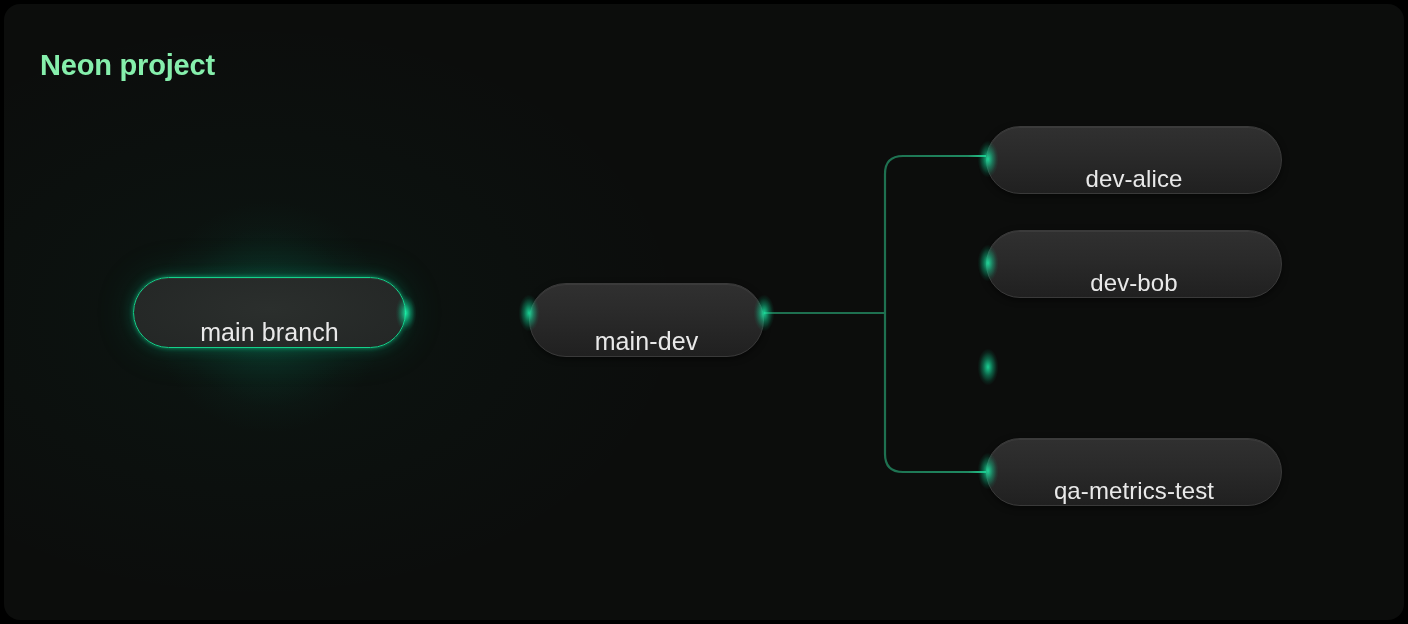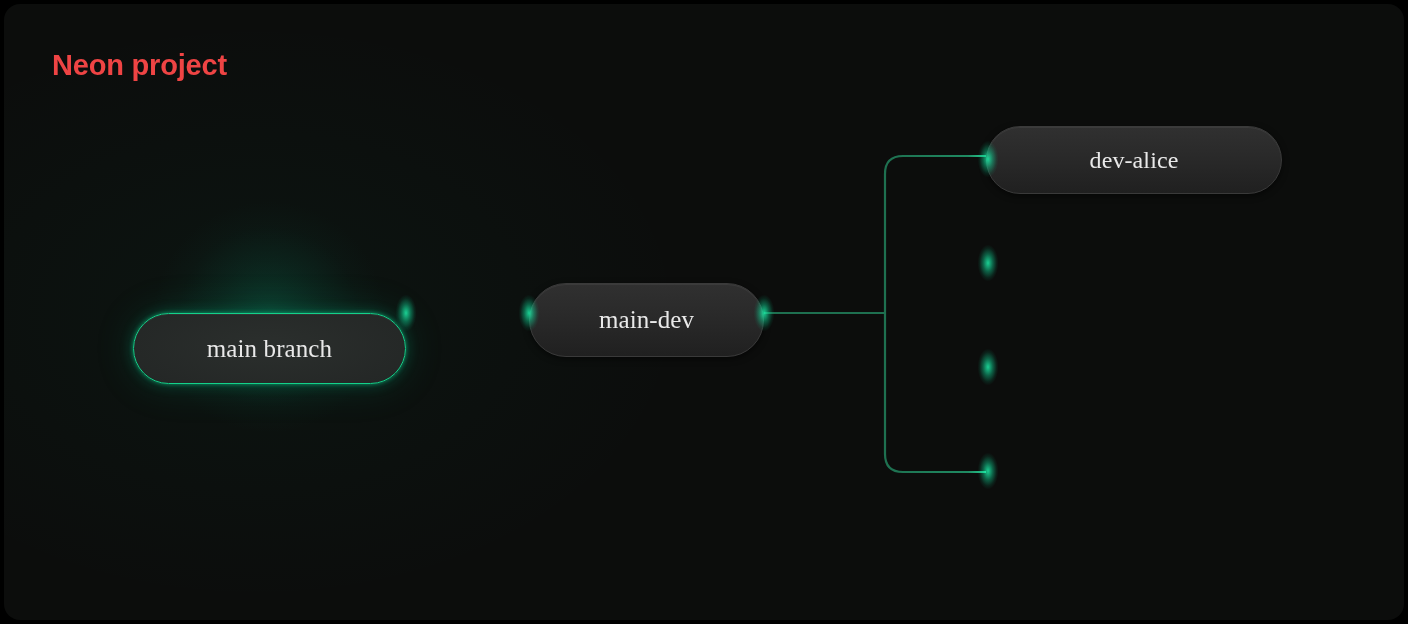--- a/index.html
+++ b/index.html
@@ -42,27 +42,27 @@
     left: 0; top: 0;
     width: 100%; height: 100%;
     background:
       radial-gradient(620px 420px at 18% 50%, rgba(0, 190, 130, 0.045), rgba(0,0,0,0) 70%);
     pointer-events: none;
   }
 
   
   .title {
     position: absolute;
-    left: 48px;
+    left: 36px;
     top: 43px;
     font-size: 29px;
     line-height: 36px;
     font-weight: 700;
     letter-spacing: -0.2px;
-    color: #ef4444;
+    color: #86efac;
     white-space: nowrap;
   }
 
   
   .diagram {
     position: absolute;
     left: 0; top: 0;
     width: 1400px;
     height: 616px;
   }
@@ -73,35 +73,34 @@
     width: 1400px;
     height: 616px;
     pointer-events: none;
   }
 
   
   .node {
     position: absolute;
     box-sizing: border-box;
     display: flex;
-    align-items: center;
+    align-items: flex-end;
     justify-content: center;
     border-radius: 999px;
     color: #e9e9e9;
     font-size: 25px;
     letter-spacing: 0.1px;
     white-space: nowrap;
     background:
       linear-gradient(180deg, #303030 0%, #2a2a2a 42%, #202020 100%);
     border: 1px solid #3a3a3a;
     box-shadow:
       inset 0 1px 0 rgba(255,255,255,0.055),
       0 2px 6px rgba(0,0,0,0.55);
     z-index: 3;
-    font-family: Liberation Serif, serif;
   }
 
   .node.child {
     font-size: 24px;
   }
 
   
   .node.root {
     background:
       radial-gradient(120% 160% at 50% 45%, #2b2f2d 0%, #232625 55%, #1c201e 100%);
@@ -192,30 +191,36 @@
       </svg>
 
       <div class="port-glow" style="left:402px; top:309px;"></div>
       <div class="port-glow" style="left:525px; top:309px;"></div>
       <div class="port-glow" style="left:760px; top:309px;"></div>
       <div class="port-glow" style="left:984px; top:155px;"></div>
       <div class="port-glow" style="left:984px; top:259px;"></div>
       <div class="port-glow" style="left:984px; top:363px;"></div>
       <div class="port-glow" style="left:984px; top:467px;"></div>
 
-      <div class="node root" style="left:129px; top:273px; width:273px; height:71px;margin-top:36px;">
+      <div class="node root" style="left:129px; top:273px; width:273px; height:71px;">
         <span>main branch</span>
       </div>
 
       <div class="node" style="left:525px; top:279px; width:235px; height:74px;">
         <span>main-dev</span>
       </div>
 
       <div class="node child" style="left:982px; top:122px; width:296px; height:68px;">
         <span>dev-alice</span>
       </div>
 
-
-
+      <div class="node child" style="left:982px; top:226px; width:296px; height:68px;">
+        <span>dev-bob</span>
+      </div>
+
+
+      <div class="node child" style="left:982px; top:434px; width:296px; height:68px;">
+        <span>qa-metrics-test</span>
+      </div>
 
     </div>
   </div>
 </div>
 
 </body></html>

